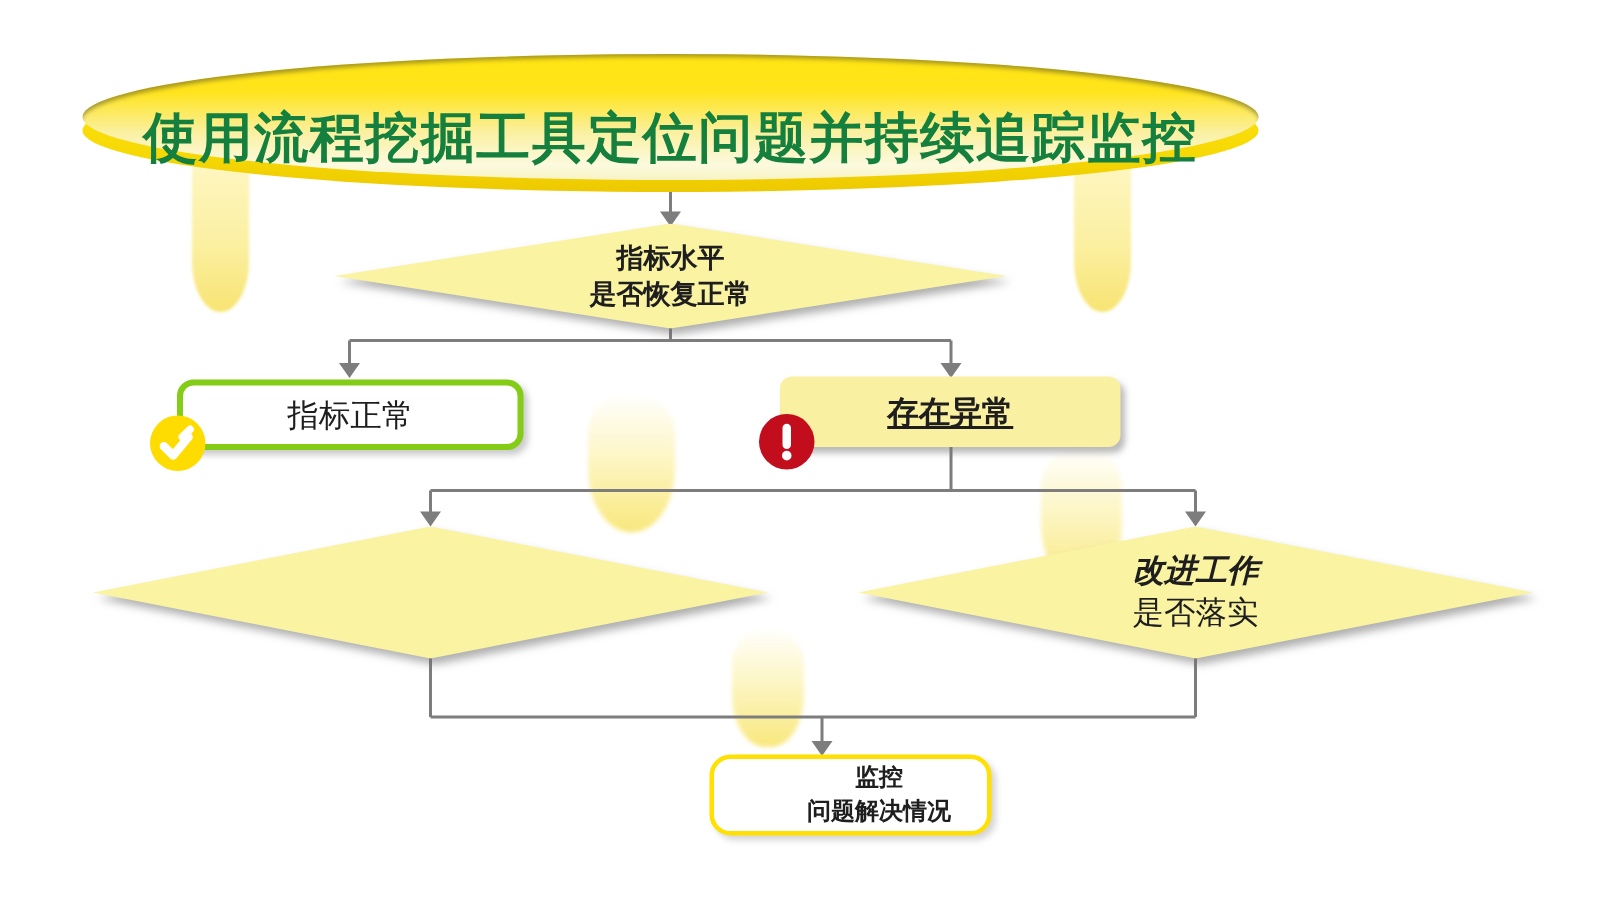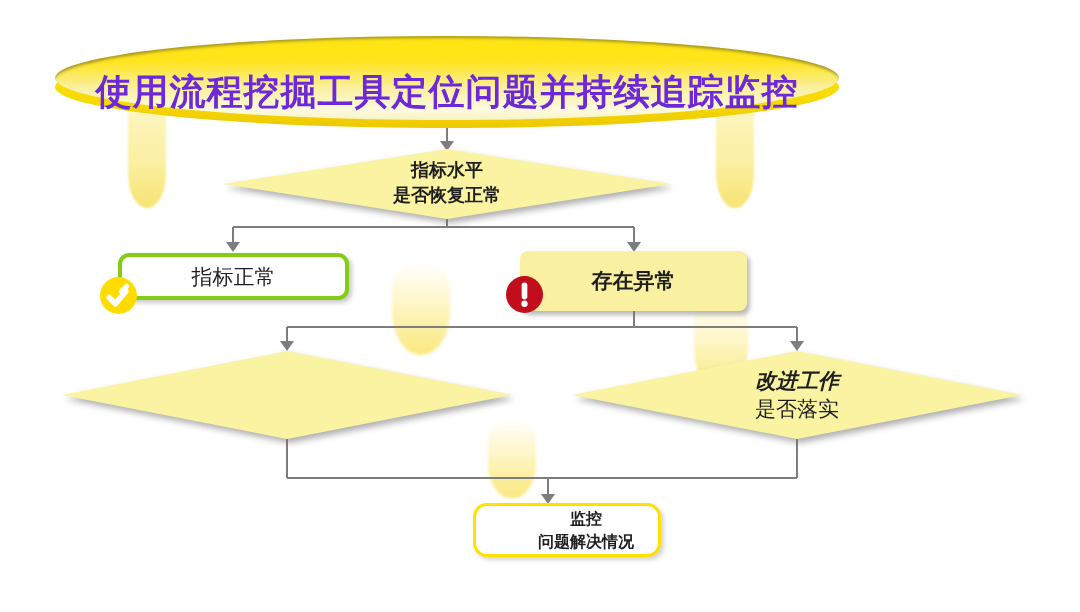--- a/index.html
+++ b/index.html
@@ -28,21 +28,21 @@
     background:linear-gradient(180deg,#FFE70F 0%,#F6D805 70%,#EDC900 100%);z-index:3;
   }
   .ellipse-front{
     position:absolute;left:55px;top:36px;width:784px;height:84px;border-radius:50%;
     background:linear-gradient(180deg,#FFE512 0%,#FFE41C 30%,#FAF0A0 62%,#FCFADF 88%,#F8F3C4 100%);
     box-shadow:inset 0 3px 3px -1px rgba(95,90,40,0.55);
     z-index:4;
   }
   .ellipse-title{
     position:absolute;left:55px;top:68px;width:784px;text-align:center;z-index:5;
-    font-size:36px;font-weight:bold;letter-spacing:1px;color:#6d28d9;white-space:nowrap;
+    font-size:36px;font-weight:bold;letter-spacing:1px;color:#15803d;white-space:nowrap;
   }
   
   .diamond-wrap{position:absolute;z-index:3;filter:drop-shadow(3px 4px 3px rgba(110,110,110,0.55));}
   .diamond{
     width:100%;height:100%;background:#FAF3A2;
     clip-path:polygon(50% 0%,100% 50%,50% 100%,0% 50%);
   }
   .diamond-label{
     position:absolute;left:0;top:0;width:100%;height:100%;z-index:4;
     display:flex;flex-direction:column;align-items:center;justify-content:center;
@@ -109,36 +109,36 @@
     </g>
   </svg>
 
   <div class="ellipse-back"></div>
   <div class="ellipse-front"></div>
   <div class="ellipse-title">使用流程挖掘工具定位问题并持续追踪监控</div>
 
   <div class="diamond-wrap" style="left:223px;top:149px;width:448px;height:70px;">
     <div class="diamond"></div>
   </div>
-  <div class="diamond-label" style="left:223px;top:137px;width:448px;height:70px;justify-content:flex-end;">
+  <div class="diamond-label" style="left:223px;top:149px;width:448px;height:70px;">
     <span class="dl-bold">指标水平</span>
     <span class="dl-bold">是否恢复正常</span>
   </div>
 
   <div class="box box-outline" style="left:118px;top:253px;width:223px;height:39px;">
     <span>指标正常</span>
   </div>
   <div class="badge badge-check" style="left:100px;top:277px;">
     <svg width="37" height="37" viewBox="-18 -18 36 36">
       <path d="M-9,2 L-3,8 L7,-4" stroke="#ffffff" stroke-width="5.5" fill="none" stroke-linecap="round" stroke-linejoin="round"></path>
       <path d="M3,-4 L8,-9" stroke="#ffffff" stroke-width="5" fill="none" stroke-linecap="round"></path>
     </svg>
   </div>
 
-  <div class="box box-filled" style="left:520px;top:251px;width:227px;height:60px;">
+  <div class="box box-filled" style="left:520px;top:251px;width:227px;height:47px;text-decoration:underline;">
     <span>存在异常</span>
   </div>
   <div class="badge badge-alert" style="left:506px;top:276px;">
     <svg width="37" height="37" viewBox="-18 -18 36 36">
       <path d="M0,-9 L0,2" stroke="#ffffff" stroke-width="5.5" fill="none" stroke-linecap="round"></path>
       <circle cx="0" cy="9" r="3.1" fill="#ffffff"></circle>
     </svg>
   </div>
 
   <div class="diamond-wrap" style="left:62px;top:351px;width:450px;height:88px;">

